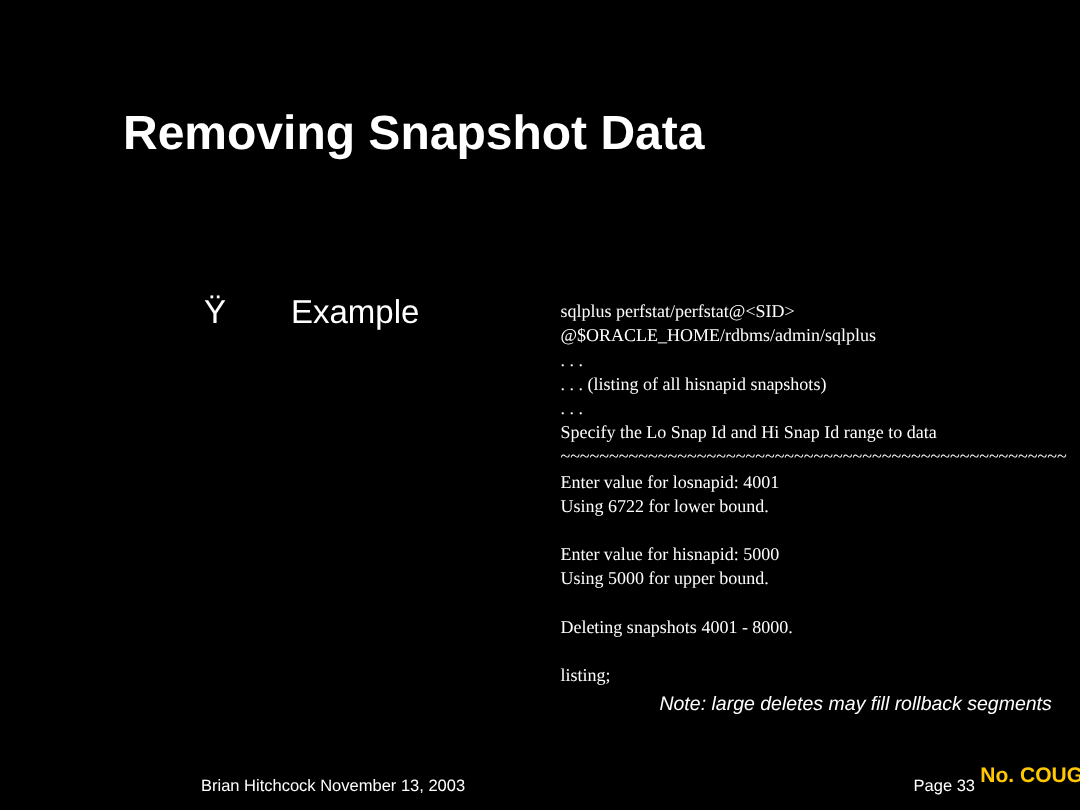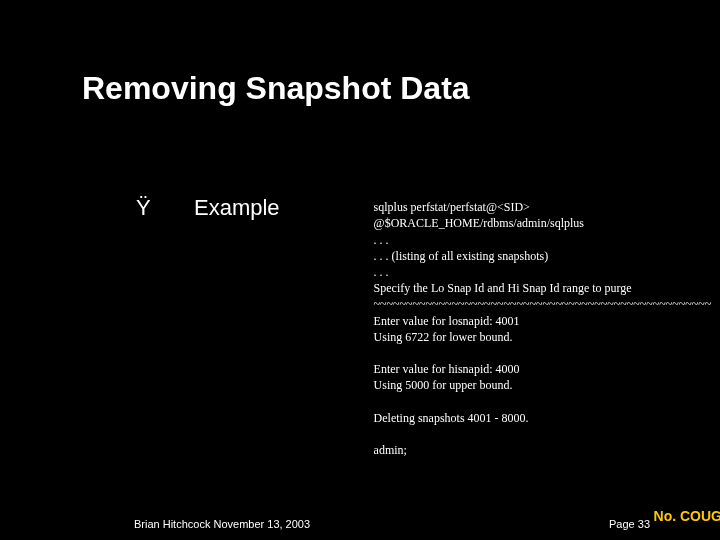--- a/index.html
+++ b/index.html
@@ -90,33 +90,34 @@
 
 
   <div class="example-row">
     <div class="example-label">
       <span class="mark">Ÿ</span><span>Example</span>
     </div>
     <div class="code">
 <span>sqlplus perfstat/perfstat@&lt;SID&gt;</span>
 <span>@$ORACLE_HOME/rdbms/admin/sqlplus</span>
 <span>. . .</span>
-<span>. . . (listing of all existing snapshots)</span>
+<span>. . . (listing of all hisnapid snapshots)</span>
 <span>. . .</span>
-<span>Specify the Lo Snap Id and Hi Snap Id range to purge</span>
+<span>Specify the Lo Snap Id and Hi Snap Id range to data</span>
 <span class="tildes">~~~~~~~~~~~~~~~~~~~~~~~~~~~~~~~~~~~~~~~~~~~~~~~~~~~~</span>
 <span>Enter value for losnapid: 4001</span>
 <span>Using 6722 for lower bound.</span>
 <span></span>
-<span>Enter value for hisnapid: 4000</span>
+<span>Enter value for hisnapid: 5000</span>
 <span>Using 5000 for upper bound.</span>
 <span></span>
 <span>Deleting snapshots 4001 - 8000.</span>
 <span></span>
-<span>admin;</span>
+<span>listing;</span>
+<div class="note">Note: large deletes may fill rollback segments</div>
     </div>
   </div>
 
 </div>
 
 <div class="logo">No. COUG</div>
 
 <div class="footer">
   <span>Brian Hitchcock  November 13, 2003</span>
   <span>Page 33</span>

